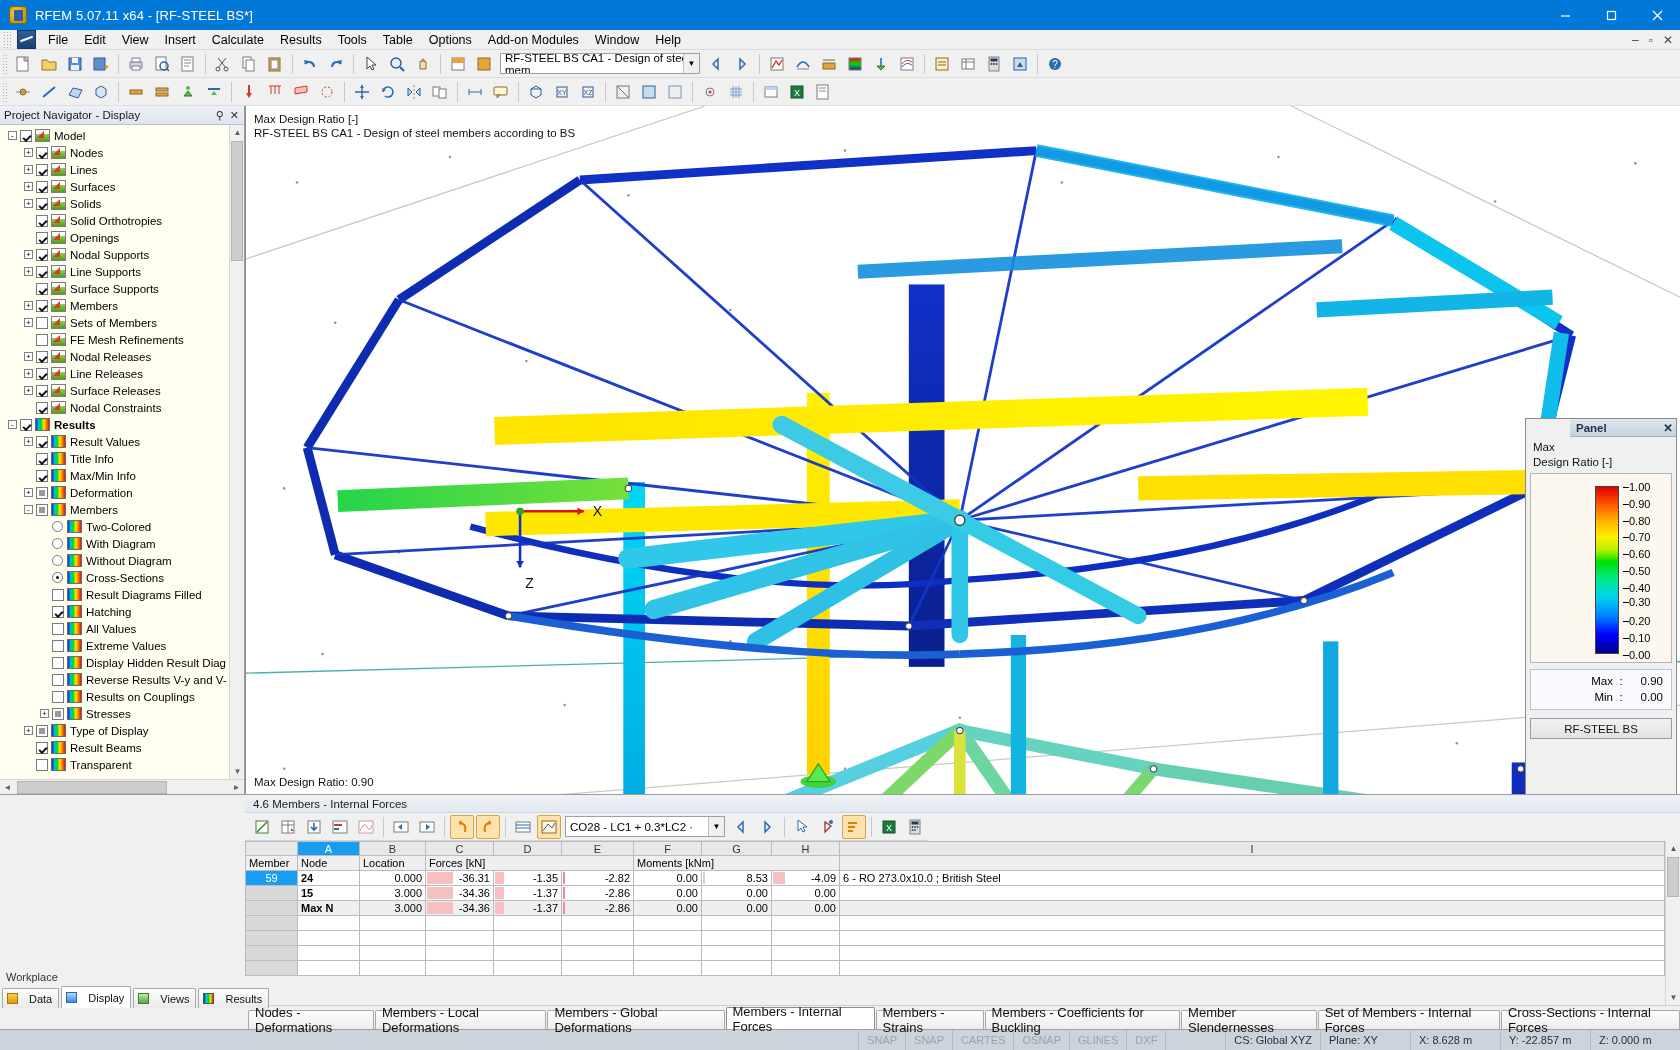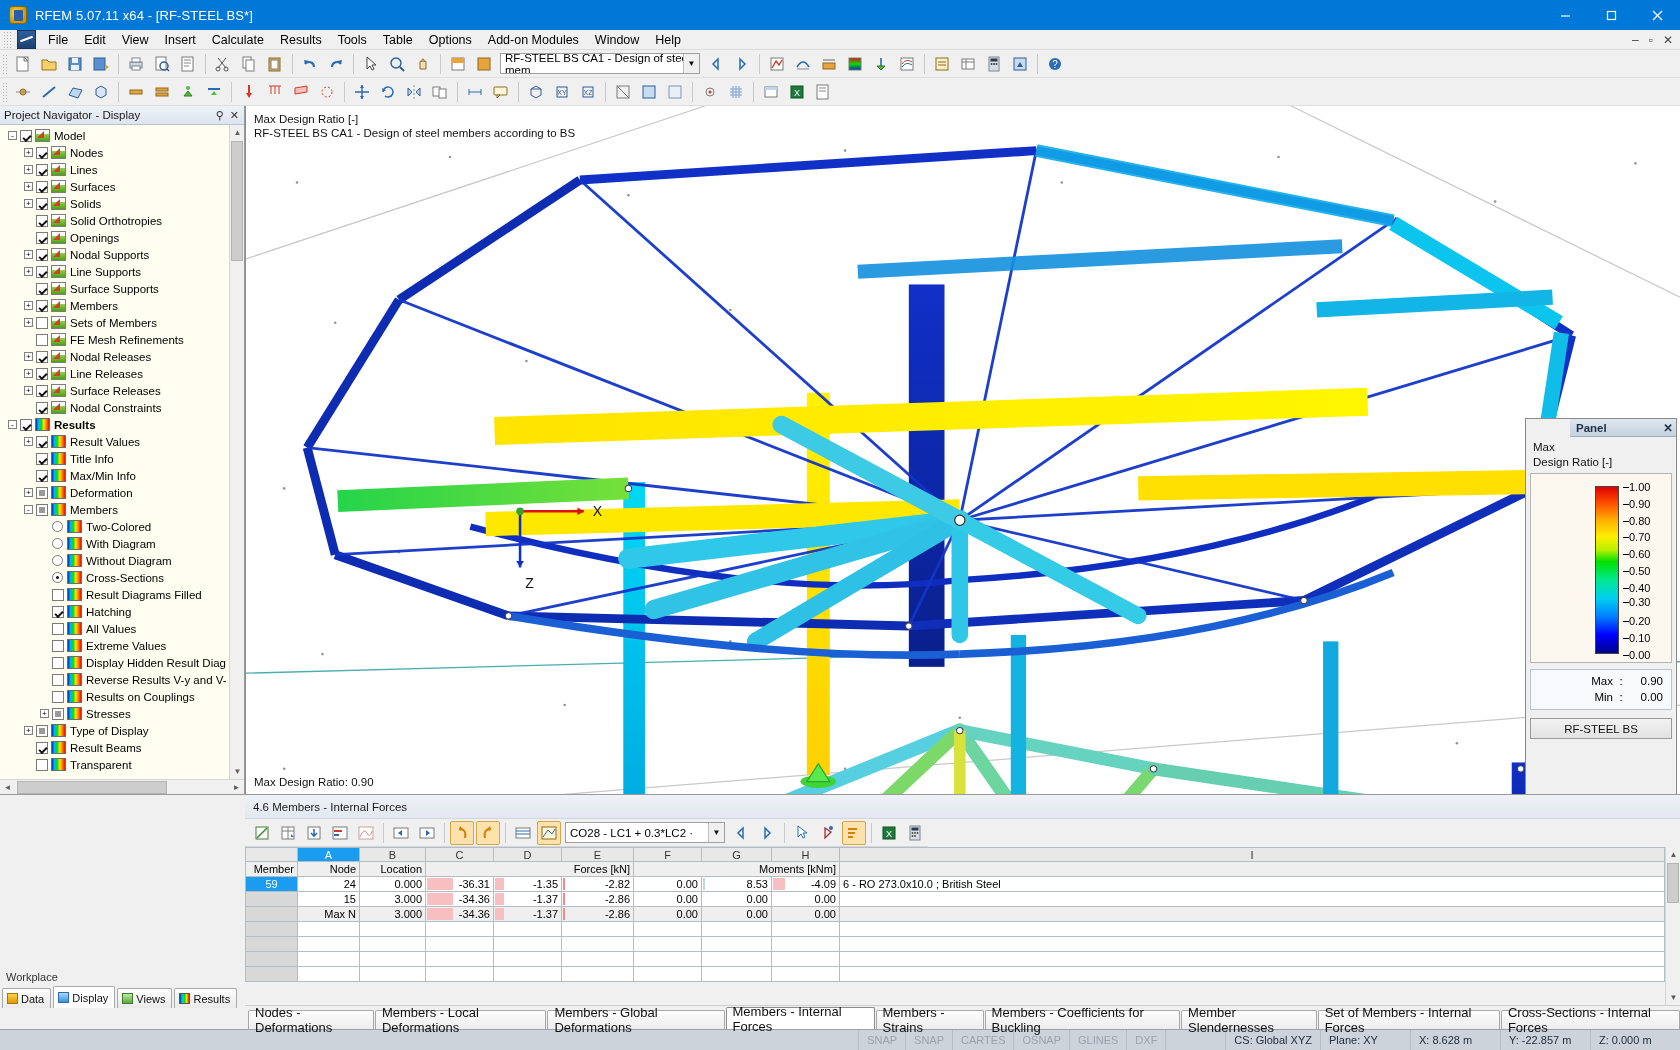--- a/index.html
+++ b/index.html
@@ -237,41 +237,41 @@
   .panel-spacer { flex: 1; position: relative; }
 
   
   .tabledock {
     height: 235px; background: #f0f0f0; border-top: 1px solid #9a9a9a;
     display: flex; flex-direction: column; flex: none; position: relative;
   }
   .td-strip { width: 245px; flex: none; }
   .td-row1 { display: flex; flex: none; }
   .td-caption {
-    height: 24px; background: linear-gradient(#eef2f7,#e2e8f0); border-bottom: 1px solid #cfd6e0;
+    height: 18px; background: linear-gradient(#eef2f7,#e2e8f0); border-bottom: 1px solid #cfd6e0;
     display: flex; align-items: center; padding-left: 8px; font-size: 11.5px; color: #1a1a1a;
     flex: 1;
   }
   .td-toolbar {
     height: 28px; display: flex; align-items: center; border-bottom: 1px solid #d6d6d6;
     background: #f0f0f0; flex: none; padding-left: 4px;
   }
   .grid-wrap { flex: 1; display: flex; min-height: 0; }
   table.grid { border-collapse: collapse; width: 100%; table-layout: fixed; font-size: 11px; }
   table.grid th, table.grid td {
     border: 1px solid #b4bcc6; padding: 0 3px; height: 15px; background: #fff; color: #000;
     overflow: hidden; white-space: nowrap;
   }
   table.grid th.colhdr {
     background: #e8e8e8; text-align: center; font-weight: normal; height: 14px; color:#333;
   }
   table.grid th.colhdr.sel { background: #1a9cf0; color: #fff; }
-  table.grid th.sub { background: #efefef; text-align: right; font-weight: normal; }
+  table.grid th.sub { background: #efefef; text-align: left; font-weight: normal; }
   table.grid td.num { text-align: right; }
-  table.grid td.ctr { text-align: right; }
+  table.grid td.ctr { text-align: left; font-weight: bold; }
   table.grid td.rowhdr { background: #d8d8d8; text-align: center; }
   table.grid td.rowhdr.sel { background: #1a9cf0; color: #fff; }
   td.barcell { position: relative; text-align: right; }
   td.barcell .bar { position: absolute; left: 1px; top: 1px; bottom: 1px; background: #f7bfc0; }
   td.barcell .bar.thin { width: 2px; background: #f08a8c; }
   td.barcell .bar.blue { background: #c3d4f2; width: 2px; }
   tr.maxrow td { background: #efefef; }
 
   .grid-scroll-v {
     width: 15px; background: #f0f0f0; border-left: 1px solid #d6d6d6; position: relative; flex:none;
@@ -295,21 +295,21 @@
     height: 22px; background: #fff; font-weight: normal;
     border-color: #8d8d8d; position: relative; z-index: 2;
   }
 
   
   .leftbottomtabs {
     position: absolute; left: 0; bottom: 21px; width: 245px; height: 24px;
     display: flex; align-items: flex-end; background: #f0f0f0; gap: 2px; padding-left: 2px;
   }
   .lbtab {
-    height: 20px; padding: 0 6px 0 4px; font-size: 11px; display: flex; align-items: center; gap: 3px;
+    height: 20px; padding: 0 6px 0 4px; font-size: 11px; display: flex; align-items: center; gap: 11px;
     background: linear-gradient(#fdfdfd,#eaeaea); border: 1px solid #a8a8a8; border-bottom: none;
     border-radius: 2px 2px 0 0; color: #111;
   }
   .lbtab.active { background: #fff; height: 22px; }
   .lbtab .dot { width: 11px; height: 11px; flex: none; }
   .dot.data { background: linear-gradient(#ffcf4d,#e09a00); border: 1px solid #a97400; }
   .dot.display { background: linear-gradient(#a8d8ff,#3f8fd8); border: 1px solid #2a6ca8; }
   .dot.views { background: linear-gradient(#bfe8a8,#5aa83f); border: 1px solid #3d7a2a; }
   .dot.results { background: linear-gradient(90deg,#0b2ea8,#00d0f0,#00e000,#ffe400,#e01010); border: 1px solid #555; }
 

